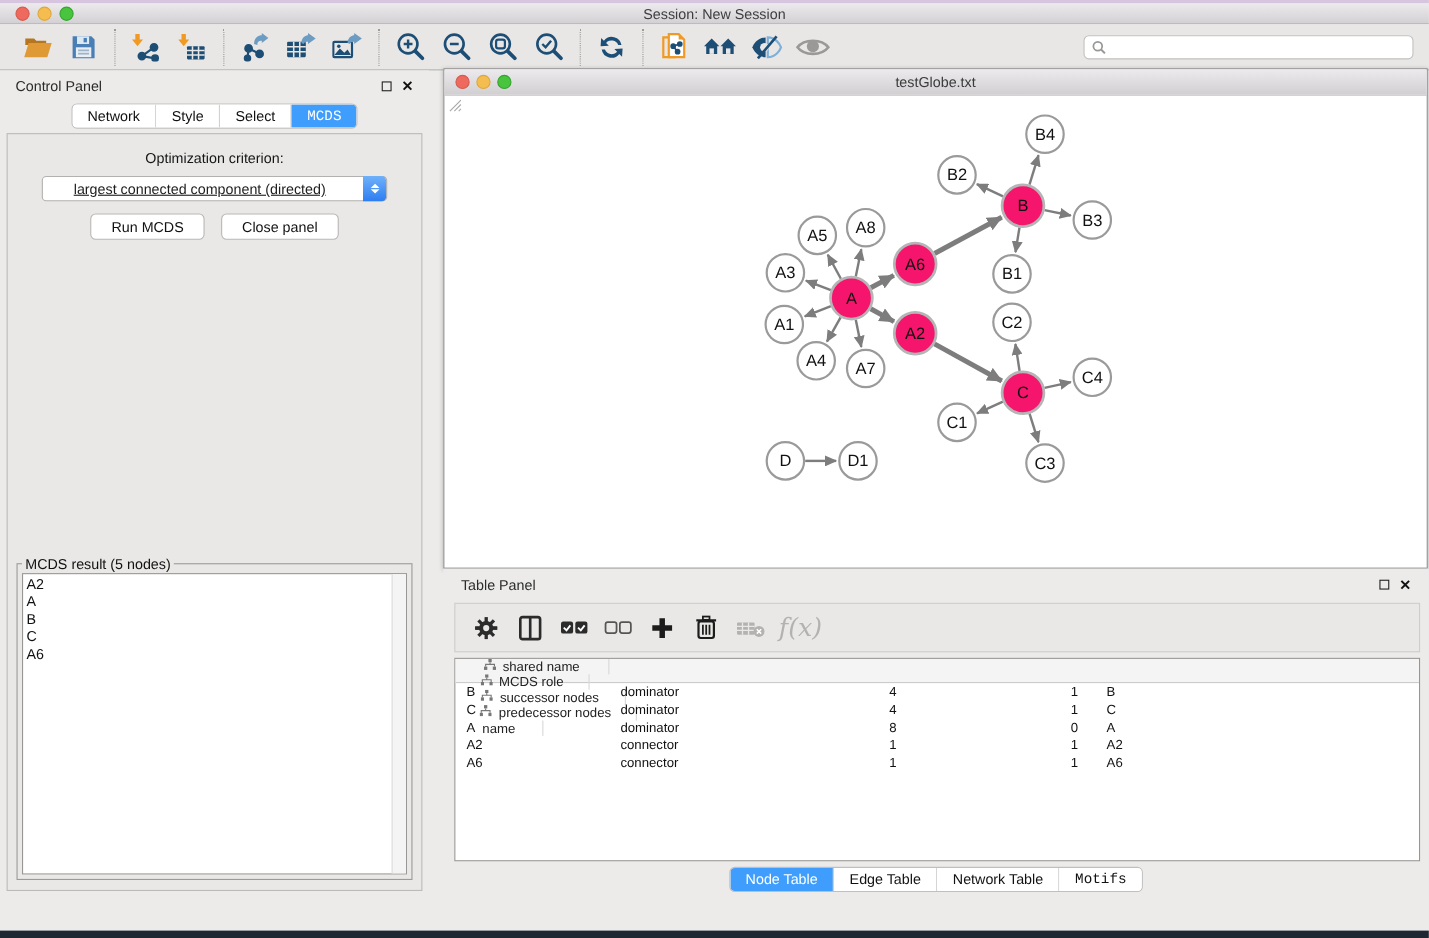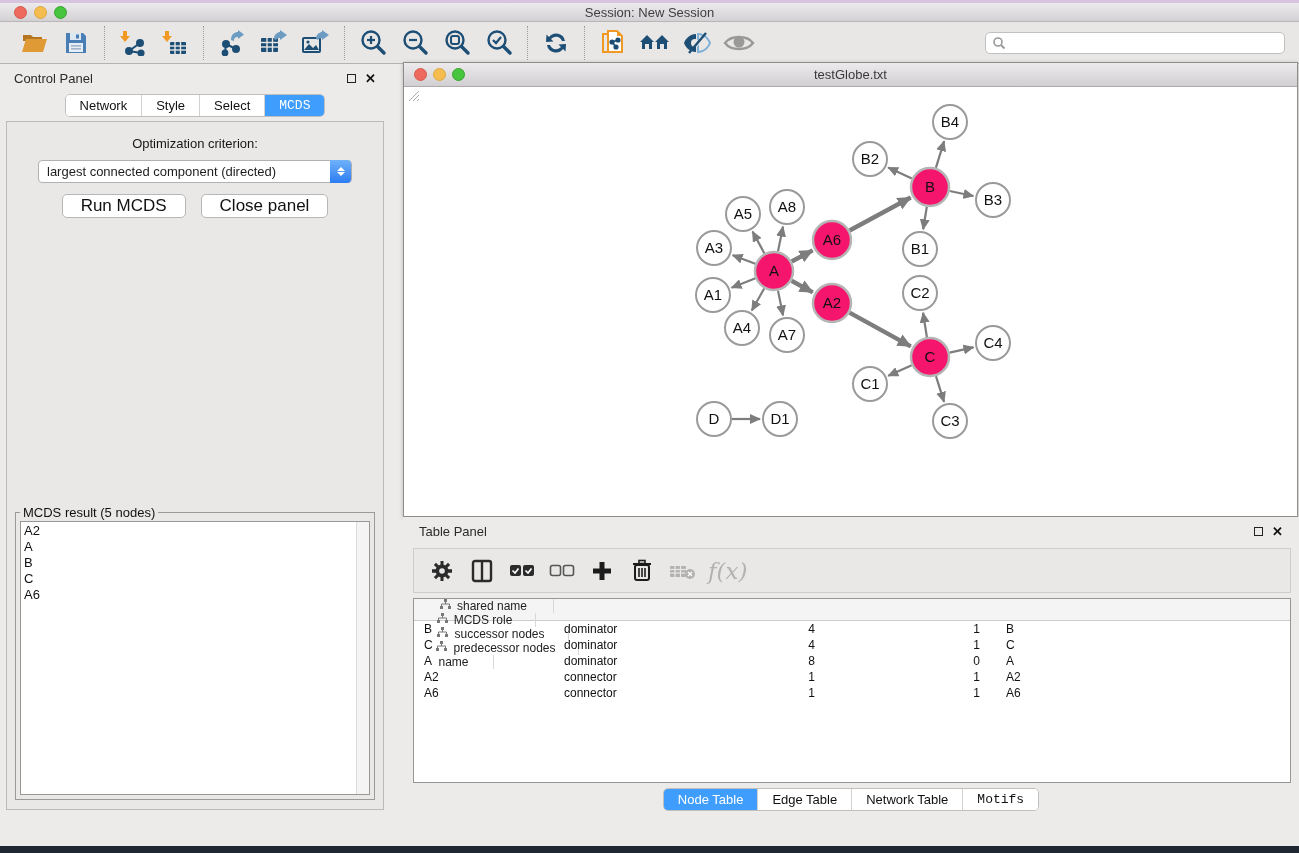--- a/index.html
+++ b/index.html
@@ -41,29 +41,29 @@
 
   .seg-tabs { display:flex; justify-content:center; margin-top:2px; }
   .seg { display:flex; border:1px solid #c0bfbe; border-radius:5px; overflow:hidden; background:#fff; }
   .seg-item { padding:3px 14px; font-size:13px; color:#111; background:#fff; border-right:1px solid #d2d1d0; cursor:default; }
   .seg-item:last-child { border-right:none;font-family:Liberation Mono, monospace; }
   .seg-item.selected { background:#3f9efd; color:#fff; }
 
   .cp-body { position:absolute; left:6px; right:6px; top:57px; bottom:7px; border:1px solid #bdbbba; background:#e9e8e7; }
   .crit-label { text-align:center; margin-top:14px; font-size:13px; color:#161616; }
   .combo { position:relative; margin:9px auto 0; width:314px; height:23px; background:#fff;
-    border:1px solid #b3b1b0; border-radius:4px; display:flex; align-items:center; padding-left:8px; font-size:13px; }
+    border:1px solid #b3b1b0; border-radius:4px; display:flex; align-items:center; padding-left:28px; font-size:13px;text-decoration:underline; }
   .combo-stepper { position:absolute; right:0; top:-1px; width:21px; height:23px; border-radius:0 4px 4px 0;
     background:linear-gradient(#6fb1f9,#2d7df2); display:flex; flex-direction:column; align-items:center; justify-content:center; gap:1px; }
   .chev { width:0; height:0; border-left:4px solid transparent; border-right:4px solid transparent; }
   .chev.up { border-bottom:4.5px solid #fff; }
   .chev.down { border-top:4.5px solid #fff; }
   .btn-row { display:flex; justify-content:center; gap:15px; margin-top:11px; }
   .push-btn { height:24px; padding:0 18px; background:#fff; border:1px solid #b9b7b6; border-radius:5px;
-    font-size:17px; color:#111; display:flex; align-items:center; font-family:"Liberation Sans",sans-serif; }
+    font-size:13px; color:#111; display:flex; align-items:center; font-family:"Liberation Sans",sans-serif; }
 
   .mcds-fieldset { position:absolute; left:8px; right:8px; top:390px; bottom:9px;
     border:1px solid #9c9a99; background:#e9e8e7; }
   .mcds-legend { position:absolute; top:-8px; left:4px; background:#e9e8e7; padding:0 3px; font-size:13px; color:#111; }
   .mcds-list { position:absolute; left:4px; right:4px; top:8px; bottom:4px; background:#fff; border:1px solid #999795; display:flex; }
   .mcds-items { flex:1; padding:1px 3px; font-size:13px; line-height:16px; color:#111; }
   .mcds-scroll { width:13px; background:#f4f4f4; border-left:1px solid #dcdcdc; }
 
   
   .net-window { position:absolute; left:403px; top:62px; width:895px; height:455px;

